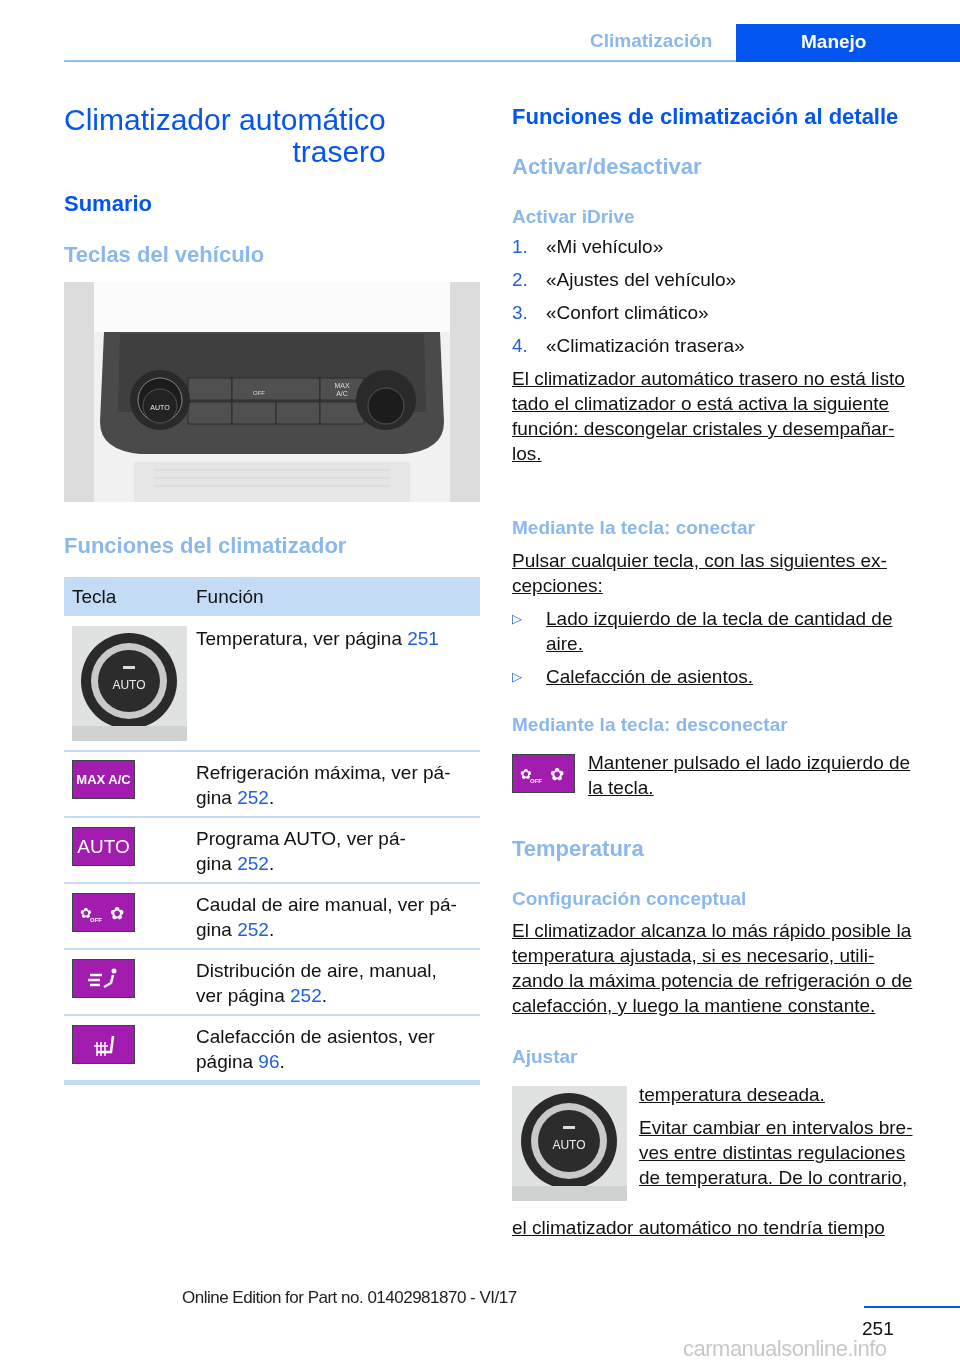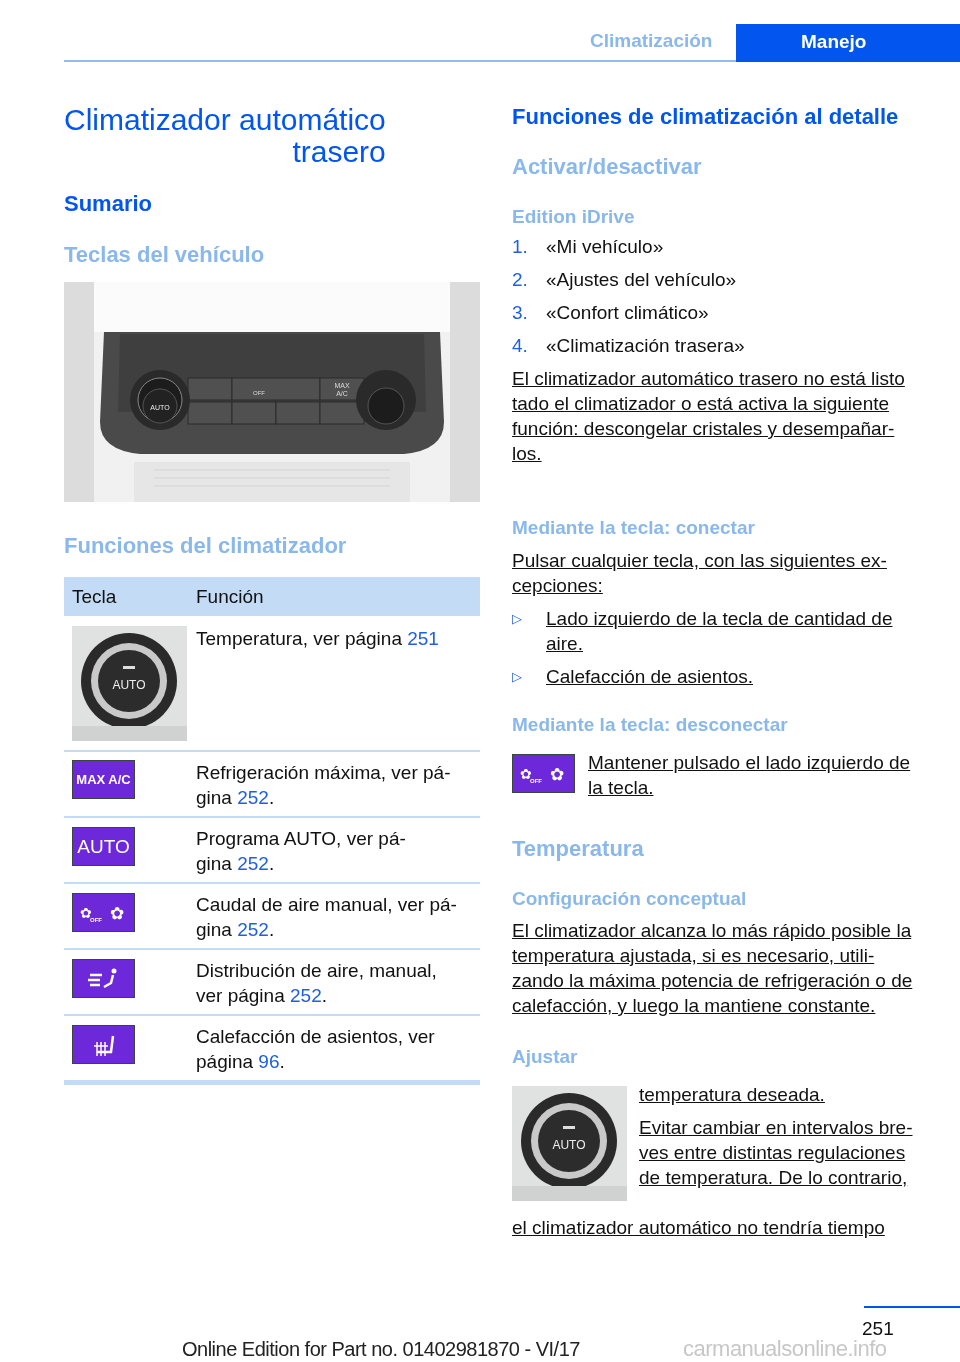--- a/index.html
+++ b/index.html
@@ -25,30 +25,30 @@
 
   
   .tbl { left: 64px; top: 577px; width: 416px; }
   .tbl-head { height: 39px; background: #c3dbf5; position: relative; }
   .tbl-head span { position: absolute; top: 9px; font-size: 19px; color: #111; }
   .tbl-row { position: relative; border-bottom: 2px solid #c3dbf5; }
   .tbl-row .icon { position: absolute; left: 8px; }
   .tbl-row .txt { position: absolute; left: 132px; font-size: 19px; line-height: 25px; width: 280px; }
   .tbl-end { height: 5px; background: #c3dbf5; }
 
-  .keyicon { background: #6d28d9; border: 1px solid #3c4442; color: #fff; font-weight: bold;
+  .keyicon { background: #a21caf; border: 1px solid #3c4442; color: #fff; font-weight: bold;
              display: flex; align-items: center; justify-content: center; box-sizing: border-box; }
 
   .list-num { color: #1f5fe0; font-size: 19px; position: absolute; }
   .list-txt { font-size: 19px; position: absolute; }
   .tri { position: absolute; color: #1f5fe0; font-size: 13px; }
 
   .footer-line { left: 864px; top: 1306px; width: 96px; height: 2px; background: #0355f0; }
   .pnum { left: 862px; top: 1318px; font-size: 19px; color: #111; }
-  .footer { left: 182px; top: 1338px; font-size: 20px; color: #222; letter-spacing: -0.5px; }
+  .footer { left: 182px; top: 1288px; font-size: 17px; color: #222; letter-spacing: -0.5px; }
   .wm { left: 683px; top: 1336px; font-size: 22px; color: #c7c7c7; letter-spacing: -0.5px; }
 </style>
 </head>
 <body>
 
 <div class="abs hdr-line"></div>
 <div class="abs hdr-tab-inactive">Climatización</div>
 <div class="abs hdr-tab-active">
   <span>Manejo</span>
 </div>
@@ -175,21 +175,21 @@
     <div class="txt" style="top:8px;">
       <div>Calefacción de asientos, ver</div>
       <div><span>página </span><span class="link">96</span><span>.</span></div>
     </div>
   </div>
   <div class="tbl-end"></div>
 </div>
 
 <div class="abs h2" style="left:512px; top:104px;">Funciones de climatización al detalle</div>
 <div class="abs h3" style="left:512px; top:154px;">Activar/desactivar</div>
-<div class="abs h4" style="left:512px; top:206px;">Edition iDrive</div>
+<div class="abs h4" style="left:512px; top:206px;">Activar iDrive</div>
 
 <div class="abs" style="left:512px; top:236px; width:420px; height:130px;">
   <span class="list-num" style="left:0; top:0;">1.</span>
   <span class="list-txt" style="left:34px; top:0;">«Mi vehículo»</span>
   <span class="list-num" style="left:0; top:33px;">2.</span>
   <span class="list-txt" style="left:34px; top:33px;">«Ajustes del vehículo»</span>
   <span class="list-num" style="left:0; top:66px;">3.</span>
   <span class="list-txt" style="left:34px; top:66px;">«Confort climático»</span>
   <span class="list-num" style="left:0; top:99px;">4.</span>
   <span class="list-txt" style="left:34px; top:99px;">«Climatización trasera»</span>

